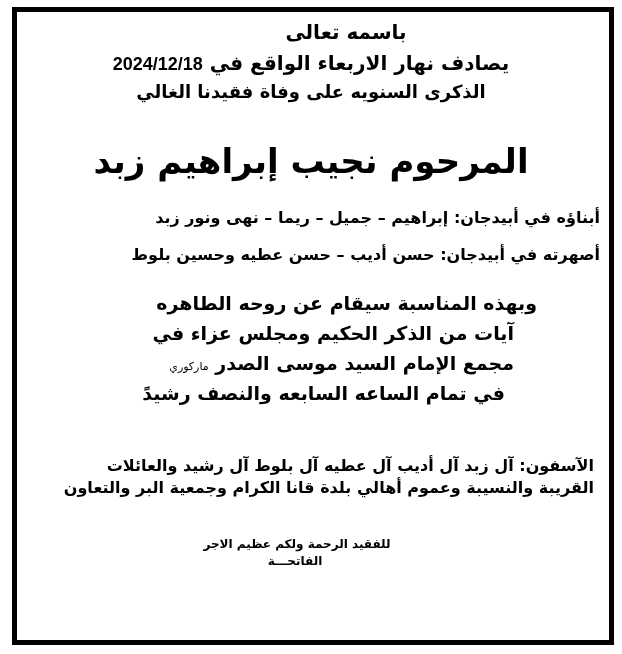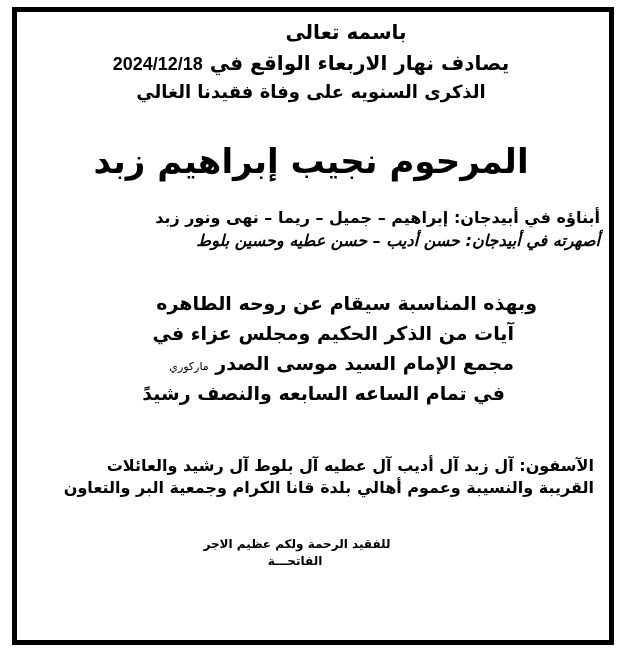--- a/index.html
+++ b/index.html
@@ -41,21 +41,21 @@
     .name { top: 114px; font-size: 34px; line-height: 38px; margin-top: 28px; }
     .date-num { font-family: "Liberation Sans", sans-serif; font-size: 18px; direction: ltr; unicode-bidi: embed; }
 
     .fam {
       right: 22px;
       font-size: 16px;
       line-height: 22px;
       font-weight: bold;
     }
     .fam1 { top: 207px; }
-    .fam2 { top: 230px; font-style: italic; }
+    .fam2 { top: 244px; }
 
     .occ {
       right: 95px;
       font-size: 19px;
       line-height: 30px;
     }
     .occ1 { top: 288px; right: 85px; }
     .occ2 { top: 318px; right: 108px; }
     .occ3 { top: 348px; right: 108px; }
     .occ4 { top: 378px; right: 117px; }

